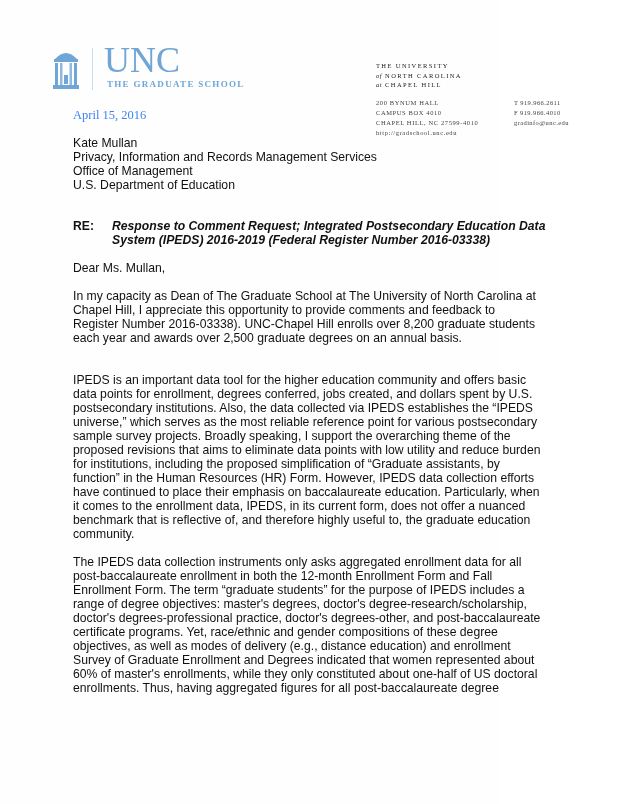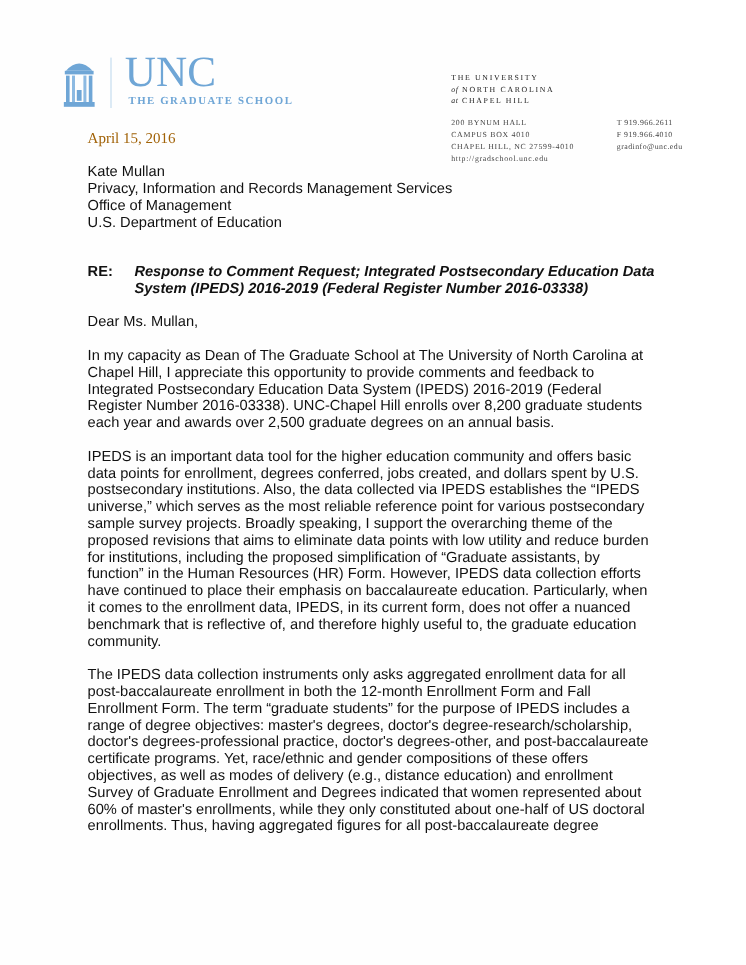--- a/index.html
+++ b/index.html
@@ -13,21 +13,21 @@
     .logo-unc { position: absolute; left: 51px; top: -4px; font-family: "Liberation Serif", serif; font-size: 36px; color: #6fa6d6; letter-spacing: 0px; line-height: 36px; }
     .logo-sub { position: absolute; left: 54px; top: 33px; font-family: Liberation Serif, serif; font-size: 9px; color: #6fa6d6; letter-spacing: 1.3px; white-space: nowrap; font-weight: bold; }
 
     
     .univ { position: absolute; left: 376px; top: 61px; font-family: "Liberation Serif", serif; font-size: 6.5px; letter-spacing: 1.4px; color: #222; line-height: 9.5px; }
     .univ .it { font-style: italic; letter-spacing: 0.5px; }
     .addr { position: absolute; left: 376px; top: 98px; font-family: "Liberation Serif", serif; font-size: 6.5px; letter-spacing: 0.6px; color: #444; line-height: 10px; white-space: nowrap; }
     .contact { position: absolute; left: 514px; top: 98px; font-family: "Liberation Serif", serif; font-size: 6.5px; letter-spacing: 0.4px; color: #444; line-height: 10px; white-space: nowrap; }
 
     
-    .date { position: absolute; left: 73px; top: 108px; font-family: "Liberation Serif", serif; font-size: 12.5px; color: #a16207; }
+    .date { position: absolute; left: 73px; top: 108px; font-family: "Liberation Serif", serif; font-size: 12.5px; color: #3b82f6; }
     .text { font-family: "Liberation Sans", sans-serif; font-size: 12.2px; color: #111; line-height: 14px; }
     .recipient { position: absolute; left: 73px; top: 136px; white-space: nowrap; }
     .re-block { position: absolute; left: 73px; top: 219px; width: 490px; font-weight: bold; }
     .re-label { position: absolute; left: 0; top: 0; }
     .re-text { position: absolute; left: 39px; top: 0; width: 460px; font-style: italic; }
     .salutation { position: absolute; left: 73px; top: 261px; white-space: nowrap; }
     .para { position: absolute; left: 73px; width: 490px; }
     .para div { white-space: nowrap; }
     .p1 { top: 289px; }
     .p2 { top: 373px; }
@@ -88,21 +88,20 @@
       <div>Response to Comment Request; Integrated Postsecondary Education Data</div>
       <div>System (IPEDS) 2016-2019 (Federal Register Number 2016-03338)</div>
     </div>
   </div>
 
   <div class="salutation text">Dear Ms. Mullan,</div>
 
   <div class="para p1 text">
       <div>In my capacity as Dean of The Graduate School at The University of North Carolina at</div>
       <div>Chapel Hill, I appreciate this opportunity to provide comments and feedback to</div>
-      <div>Integrated Postsecondary Education Data System (IPEDS) 2016-2019 (Federal</div>
       <div>Register Number 2016-03338). UNC-Chapel Hill enrolls over 8,200 graduate students</div>
       <div>each year and awards over 2,500 graduate degrees on an annual basis.</div>
     </div>
   <div class="para p2 text">
       <div>IPEDS is an important data tool for the higher education community and offers basic</div>
       <div>data points for enrollment, degrees conferred, jobs created, and dollars spent by U.S.</div>
       <div>postsecondary institutions. Also, the data collected via IPEDS establishes the “IPEDS</div>
       <div>universe,” which serves as the most reliable reference point for various postsecondary</div>
       <div>sample survey projects. Broadly speaking, I support the overarching theme of the</div>
       <div>proposed revisions that aims to eliminate data points with low utility and reduce burden</div>
@@ -112,20 +111,20 @@
       <div>it comes to the enrollment data, IPEDS, in its current form, does not offer a nuanced</div>
       <div>benchmark that is reflective of, and therefore highly useful to, the graduate education</div>
       <div>community.</div>
     </div>
   <div class="para p3 text">
       <div>The IPEDS data collection instruments only asks aggregated enrollment data for all</div>
       <div>post-baccalaureate enrollment in both the 12-month Enrollment Form and Fall</div>
       <div>Enrollment Form. The term “graduate students” for the purpose of IPEDS includes a</div>
       <div>range of degree objectives: master's degrees, doctor's degree-research/scholarship,</div>
       <div>doctor's degrees-professional practice, doctor's degrees-other, and post-baccalaureate</div>
-      <div>certificate programs. Yet, race/ethnic and gender compositions of these offers</div>
+      <div>certificate programs. Yet, race/ethnic and gender compositions of these degree</div>
       <div>objectives, as well as modes of delivery (e.g., distance education) and enrollment</div>
       <div>Survey of Graduate Enrollment and Degrees indicated that women represented about</div>
       <div>60% of master's enrollments, while they only constituted about one-half of US doctoral</div>
       <div>enrollments. Thus, having aggregated figures for all post-baccalaureate degree</div>
     </div>
 
 </div>
 
 </body></html>

